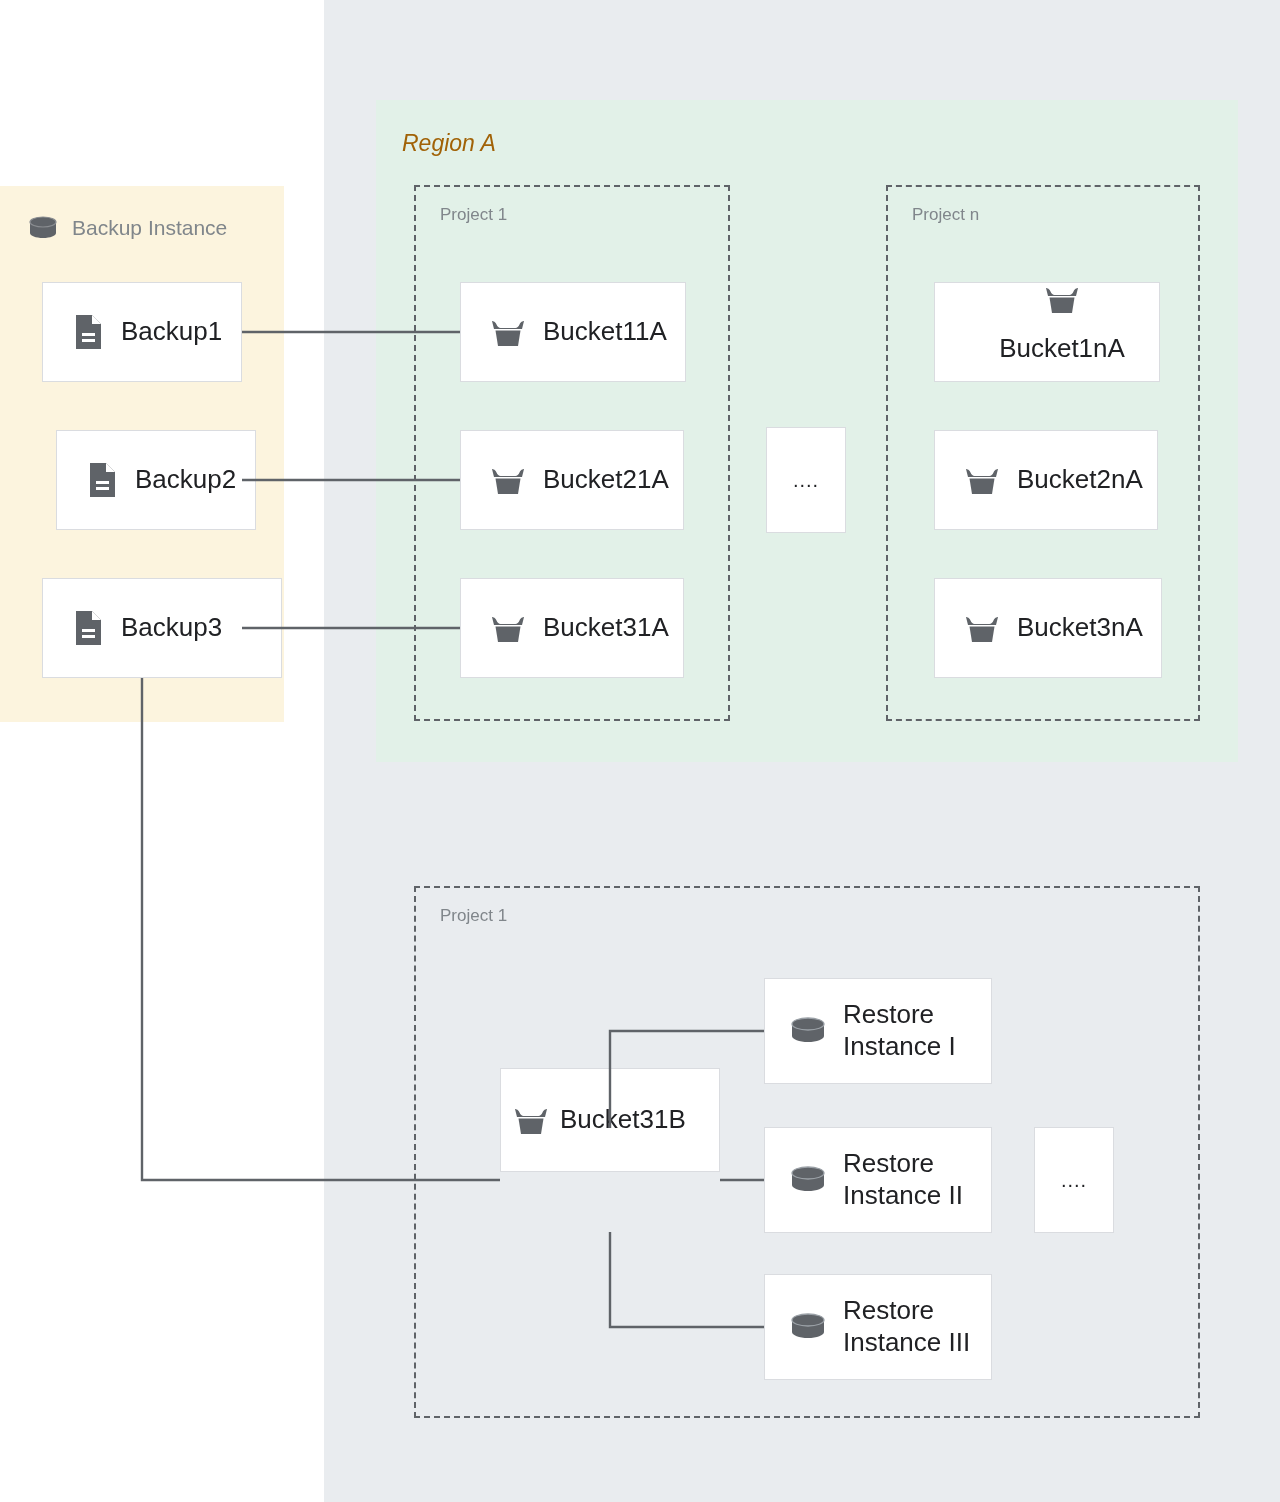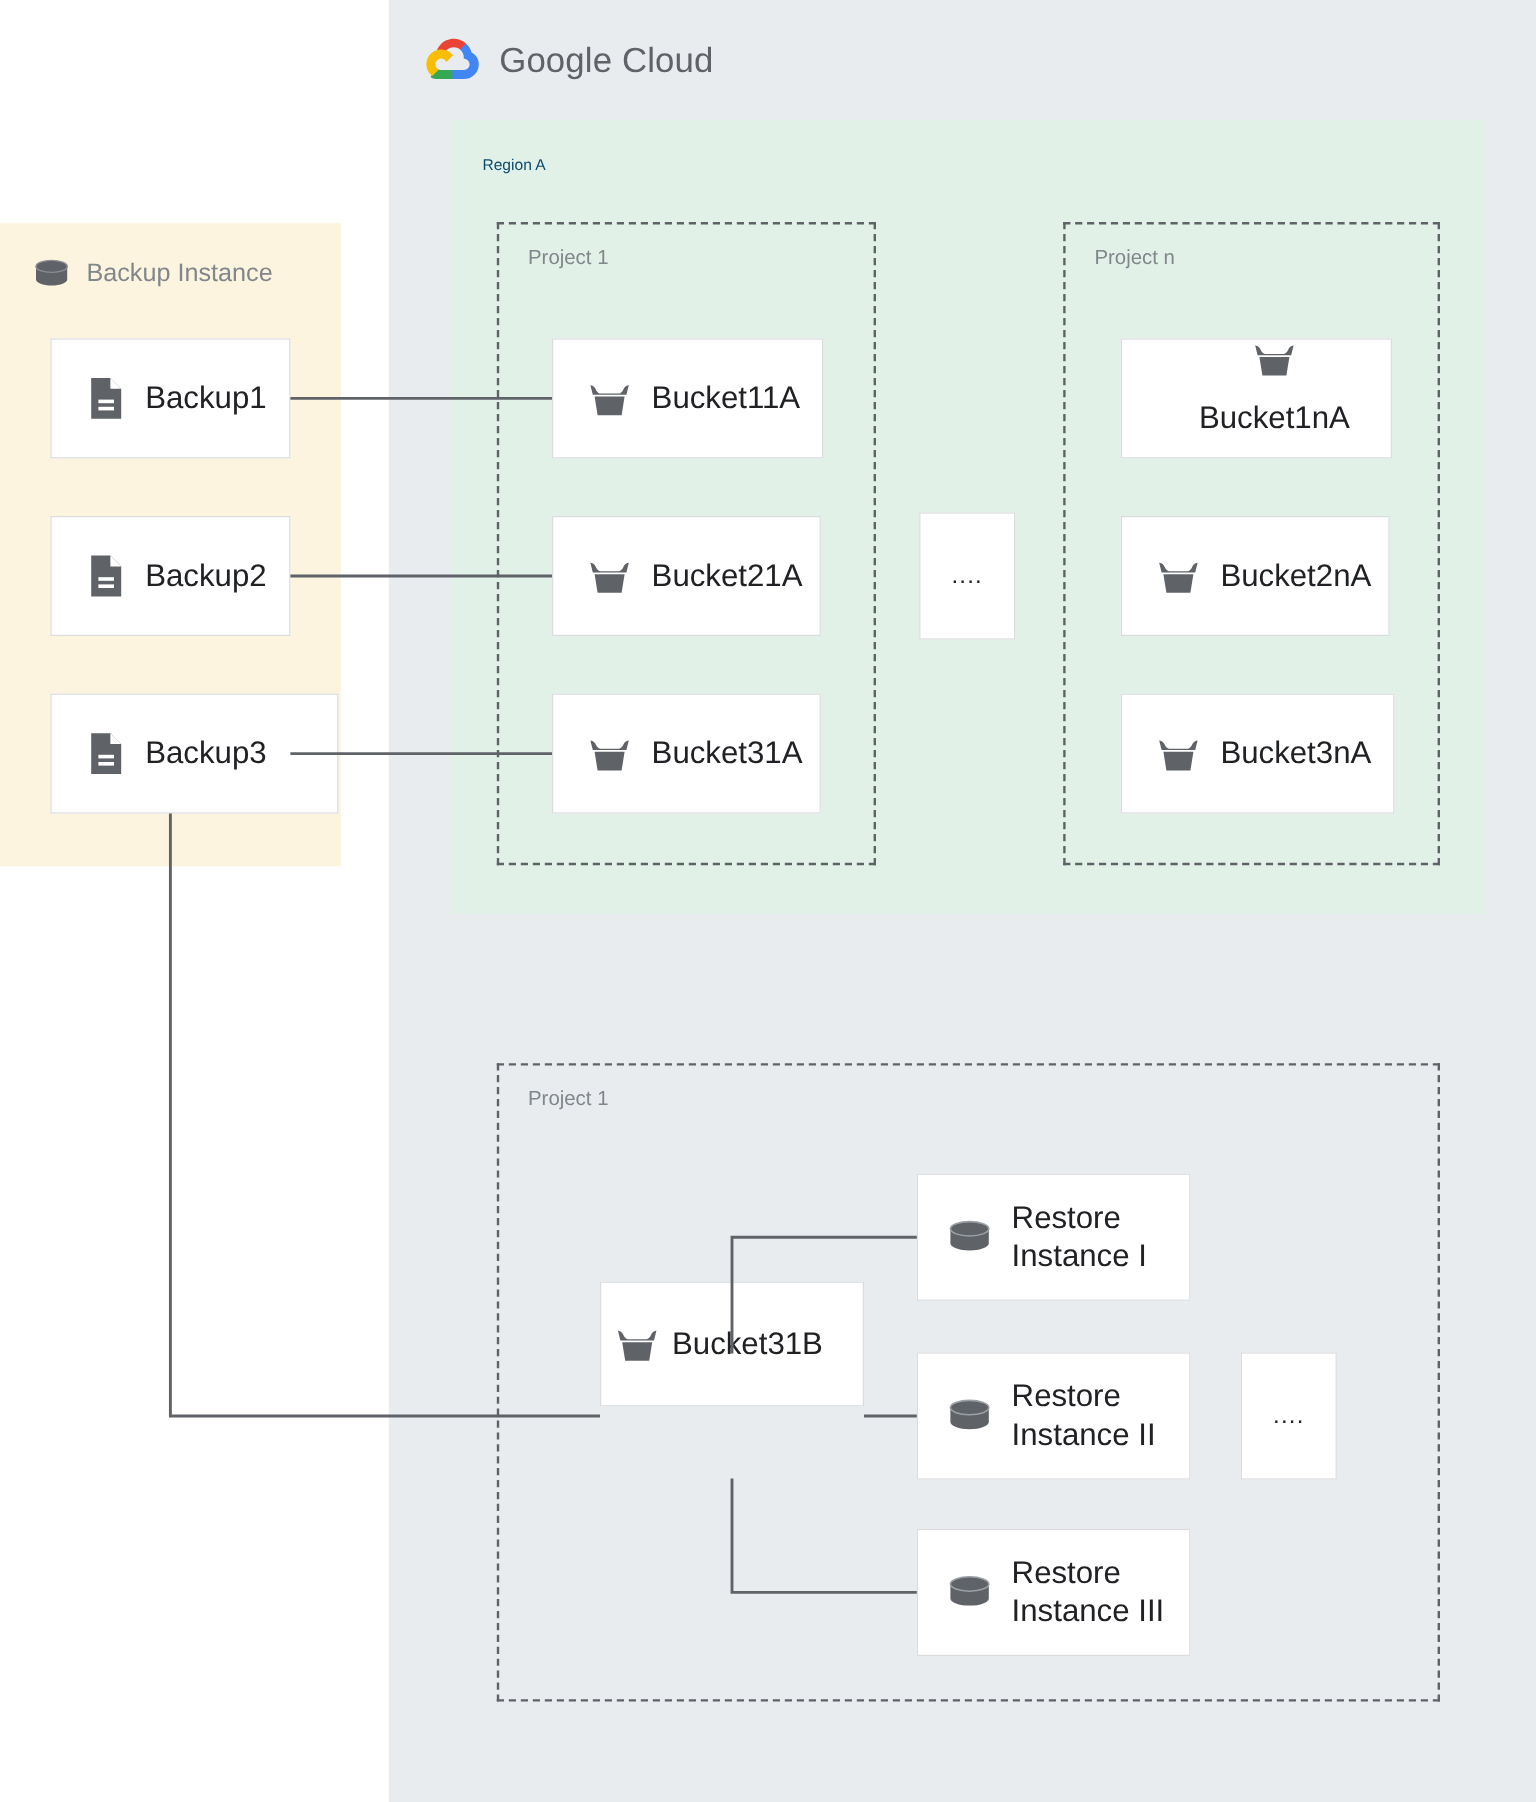--- a/index.html
+++ b/index.html
@@ -26,21 +26,21 @@
   }
   .gcp-wordmark .w1{font-weight:400;}
   .gcp-wordmark .w2{font-weight:300;}
 
   
   .region{
     position:absolute;background:#E2F1E8;
   }
   .region-label{
     position:absolute;left:26px;top:30px;
-    font-size:13px;color:#0c4a6e;
+    font-size:23px;color:#a16207;font-style:italic;
   }
   #region-a{left:376px;top:100px;width:862px;height:662px;}
   #region-b{left:376px;top:800px;width:862px;height:662px;}
 
   
   .project{
     position:absolute;
     border:2px dashed #5F6368;
     box-sizing:border-box;
   }
@@ -87,29 +87,20 @@
   #wires{position:absolute;left:0;top:0;width:1280px;height:1502px;pointer-events:none;}
   #wires path,#wires line{stroke:#5F6368;stroke-width:2.4;fill:none;}
 </style>
 </head>
 <body>
 
 <div id="root">
 
   <div class="gcp-panel">
 
-    <div class="gcp-logo-row">
-      <svg class="gcp-logo" viewBox="0 0 52 46">
-        <path d="M32.6 13.0 L36.0 9.6 L36.2 8.2 C30.0 2.6 20.1 3.2 14.6 9.7 C13.1 11.5 12.0 13.7 11.4 15.9 L12.6 15.7 L19.4 14.6 L19.9 14.1 C22.9 10.8 28.0 10.4 31.4 13.2 Z" fill="#EA4335"></path>
-        <path d="M41.0 15.8 C40.2 12.9 38.6 10.3 36.3 8.3 L31.4 13.2 C33.4 14.9 34.6 17.4 34.5 20.0 L34.5 20.9 C37.2 20.9 39.3 23.0 39.3 25.6 C39.3 28.2 37.2 30.3 34.5 30.3 L25.0 30.3 L24.1 31.2 L24.1 36.9 L25.0 37.8 L34.5 37.8 C41.3 37.9 46.9 32.5 47.0 25.7 C47.0 21.7 45.0 17.9 41.0 15.8 Z" fill="#4285F4"></path>
-        <path d="M15.5 37.8 L25.0 37.8 L25.0 30.3 L15.5 30.3 C14.8 30.3 14.1 30.2 13.5 29.9 L12.2 30.3 L7.3 35.1 L6.9 36.3 C9.1 38.0 12.3 37.8 15.5 37.8 Z" fill="#34A853"></path>
-        <path d="M15.5 13.3 C8.7 13.4 3.2 18.9 3.3 25.7 C3.3 29.5 5.1 33.1 8.2 35.4 L13.7 29.9 C11.3 28.8 10.2 26.0 11.3 23.6 C12.4 21.2 15.2 20.1 17.6 21.2 C18.7 21.7 19.5 22.5 20.0 23.6 L25.5 18.1 C23.2 15.1 19.5 13.3 15.5 13.3 Z" fill="#FBBC04"></path>
-      </svg>
-      <div class="gcp-wordmark"><span class="w1">Google</span> <span class="w2">Cloud</span></div>
-    </div>
 
     <div class="region" id="region-a" style="left:52px;top:100px;">
       <div class="region-label">Region A</div>
     </div>
 
   </div>
 
   <div class="project" id="project-1a">
     <div class="project-label">Project 1</div>
   </div>
@@ -134,21 +125,21 @@
   <div class="node" style="left:42px;top:282px;width:200px;height:100px;">
     <svg class="icon" width="30" height="36" viewBox="0 0 30 36">
       <path d="M3 1 L19 1 L28 10 L28 35 L3 35 Z" fill="#5F6368"></path>
       <path d="M19 1 L19 10 L28 10 Z" fill="#ffffff"></path>
       <rect x="9" y="19" width="13" height="3" fill="#ffffff"></rect>
       <rect x="9" y="25" width="13" height="3" fill="#ffffff"></rect>
     </svg>
     <span class="node-label">Backup1</span>
   </div>
 
-  <div class="node" style="left:42px;top:430px;width:200px;height:100px;">
+  <div class="node" style="left:56px;top:430px;width:200px;height:100px;">
     <svg class="icon" width="30" height="36" viewBox="0 0 30 36">
       <path d="M3 1 L19 1 L28 10 L28 35 L3 35 Z" fill="#5F6368"></path>
       <path d="M19 1 L19 10 L28 10 Z" fill="#ffffff"></path>
       <rect x="9" y="19" width="13" height="3" fill="#ffffff"></rect>
       <rect x="9" y="25" width="13" height="3" fill="#ffffff"></rect>
     </svg>
     <span class="node-label">Backup2</span>
   </div>
 
   <div class="node" style="left:42px;top:578px;width:240px;height:100px;">

